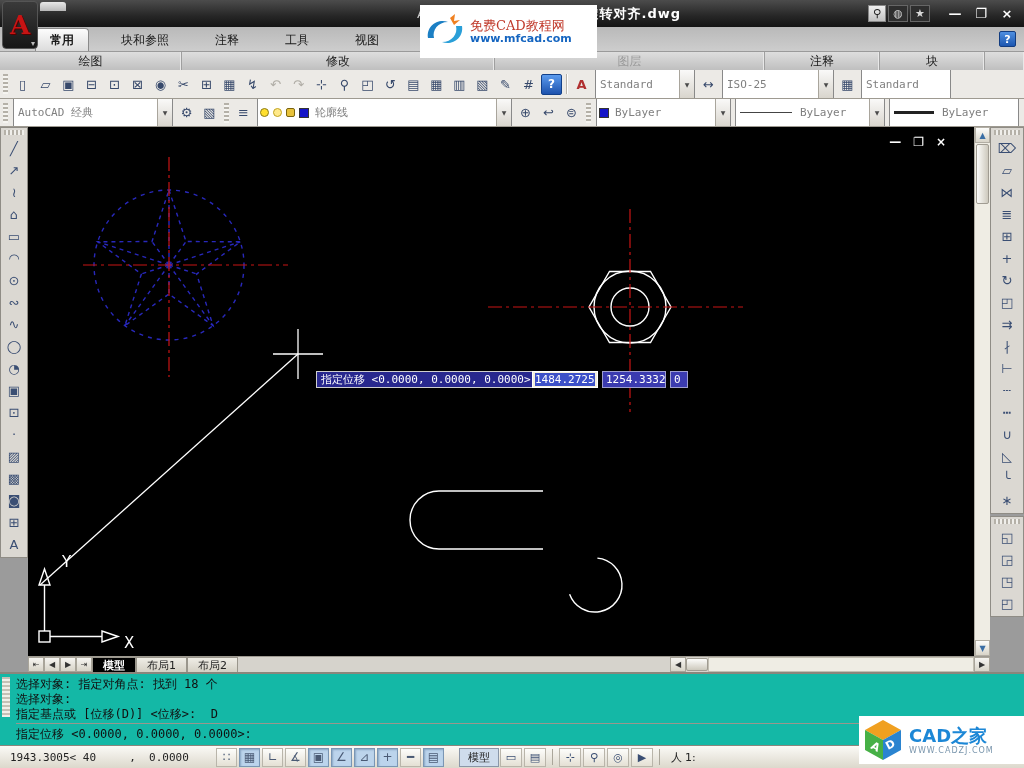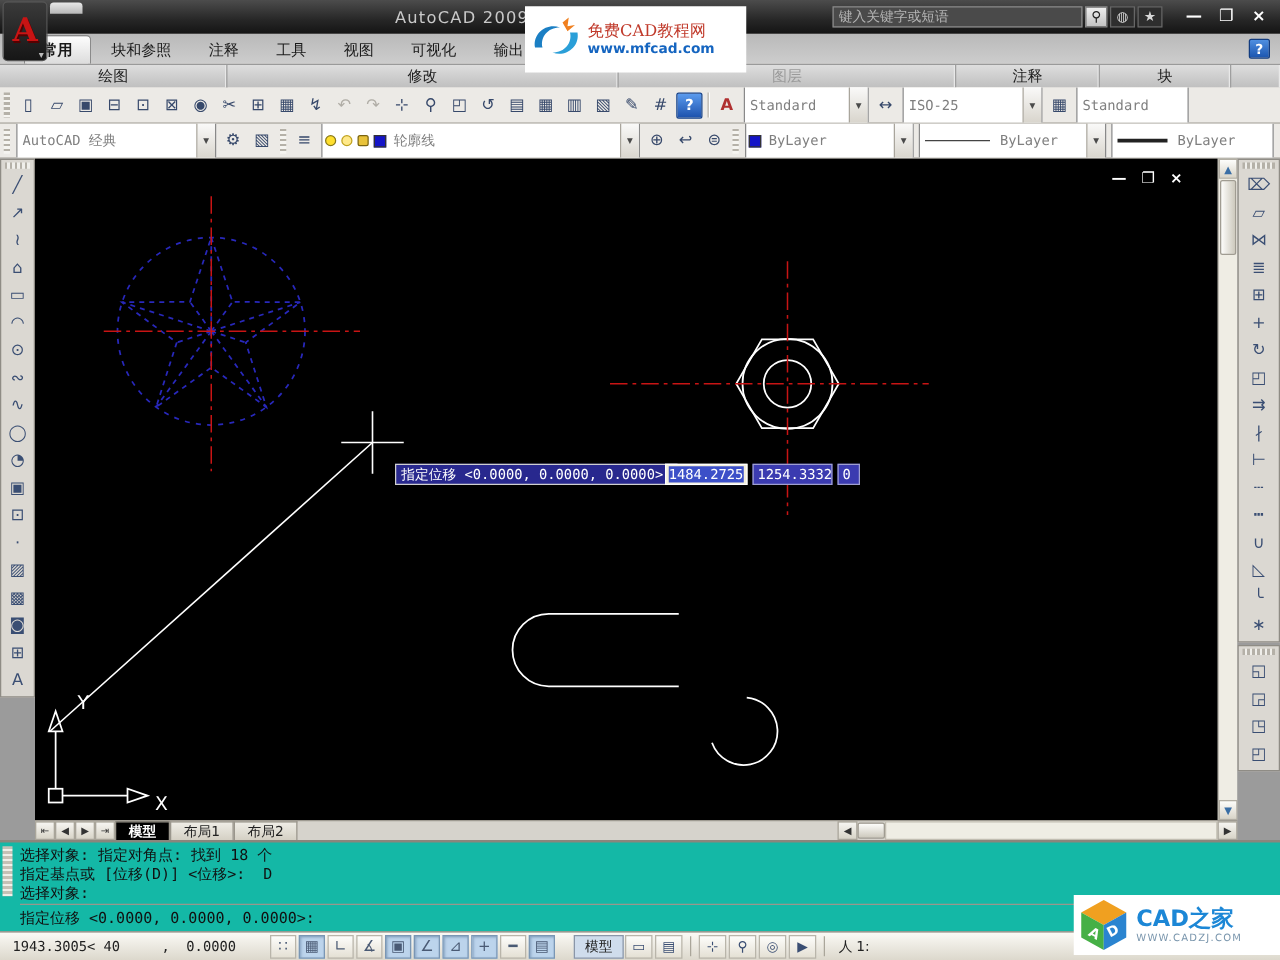--- a/index.html
+++ b/index.html
@@ -17,21 +17,21 @@
   .titletext .doc { color:#fff; font-weight:bold; }
   .searchwrap { display:flex; align-items:center; gap:2px; margin-right:4px; }
   .searchbox { width:200px; height:17px; background:#4a4a4a; border:1px solid #8a8a8a; color:#c0c0c0; font-size:11px; padding:0 4px; }
   .searchbox::placeholder { color:#b5b5b5; }
   .sbtn { width:18px; height:17px; background:linear-gradient(#efefef,#c2c2c2); border:1px solid #888; color:#222; font-size:11px; display:flex; align-items:center; justify-content:center; }
   .tbarico { width:20px; height:17px; border:1px solid #666; background:#2e2e2e; color:#d8d8d8; font-size:11px; display:flex; align-items:center; justify-content:center; }
   .winbtns { display:flex; gap:4px; margin:0 6px 0 10px; }
   .wbtn { width:22px; height:18px; color:#fff; font-size:13px; font-weight:bold; display:flex; align-items:center; justify-content:center; }
 
   
-  .rtabs { height:25px; background:linear-gradient(#b9b9b9,#cdcdcd); display:flex; align-items:flex-end; padding-left:19px; gap:2px; border-bottom:1px solid #9a9a9a; }
+  .rtabs { height:25px; background:linear-gradient(#b9b9b9,#cdcdcd); display:flex; align-items:flex-end; padding-left:35px; gap:18px; border-bottom:1px solid #9a9a9a; }
   .rtab { padding:3px 14px 2px; font-size:12px; color:#1a1a1a; cursor:default; }
   .rtab.active { background:linear-gradient(#fdfdfd,#dcdcdc); border:1px solid #8a8a8a; border-bottom:none; border-radius:4px 4px 0 0; font-weight:bold; }
   .panels { height:18px; background:linear-gradient(#dedede,#bfbfbf); display:flex; }
   .panel { border-right:1px solid #9f9f9f; box-shadow:inset -1px 0 0 #e8e8e8; display:flex; align-items:center; justify-content:center; }
   .panel .plabel { font-size:12px; color:#1c1c1c; }
   .panel:nth-child(1){width:182px;} .panel:nth-child(2){width:313px;} .panel:nth-child(3){width:270px;}
   .panel:nth-child(3) .plabel { color:#9a9a9a; }
   .panel:nth-child(4){width:115px;} .panel:nth-child(5){width:105px;} .panel:nth-child(6){flex:1; border-right:none;}
   .helpbtn { position:absolute; right:8px; top:31px; width:17px; height:16px; background:linear-gradient(#4f8fe0,#1c56b0); border:1px solid #123c80; border-radius:2px; color:#fff; font-weight:bold; font-size:11px; display:flex; align-items:center; justify-content:center; z-index:40; }
 
@@ -124,21 +124,20 @@
     <div class="applogo">
       <span class="a">A</span>
       <span class="caret">▾</span>
     </div>
     <div class="qat"></div>
     <div class="titletext">
       <span>AutoCAD 2009</span>
       <span class="doc">删除移动旋转对齐.dwg</span>
     </div>
     <div class="searchwrap">
-      <input class="searchbox" placeholder="键入关键字或短语" style="">
       <span class="sbtn">⚲</span>
       <span class="tbarico">◍</span>
       <span class="tbarico">★</span>
     </div>
     <div class="winbtns">
       <span class="wbtn">—</span>
       <span class="wbtn">❐</span>
       <span class="wbtn">×</span>
     </div>
   </div>
@@ -377,21 +376,21 @@
           <span class="vbtn">◱</span><span class="vbtn">◲</span><span class="vbtn">◳</span><span class="vbtn">◰</span>
         </span>
       </div>
     </div>
   </div>
 
   <div class="cmd">
     <div class="cmdgrip"></div>
     <div class="cmdbody">
       <span>
-        <div class="cline">选择对象: 指定对角点: 找到 18 个</div><div class="cline">指定基点或 [位移(D)] &lt;位移&gt;:  D</div><div class="cline">选择对象:</div>
+        <div class="cline">选择对象: 指定对角点: 找到 18 个</div><div class="cline">选择对象:</div><div class="cline">指定基点或 [位移(D)] &lt;位移&gt;:  D</div>
       </span>
       <div class="cprompt">指定位移 &lt;0.0000, 0.0000, 0.0000&gt;:</div>
     </div>
   </div>
 
   <div class="status">
     <span class="coords">1943.3005&lt; 40     ,  0.0000</span>
     <span style="display:flex">
       <span class="tgl">∷</span>
         <span class="tgl active">▦</span>

